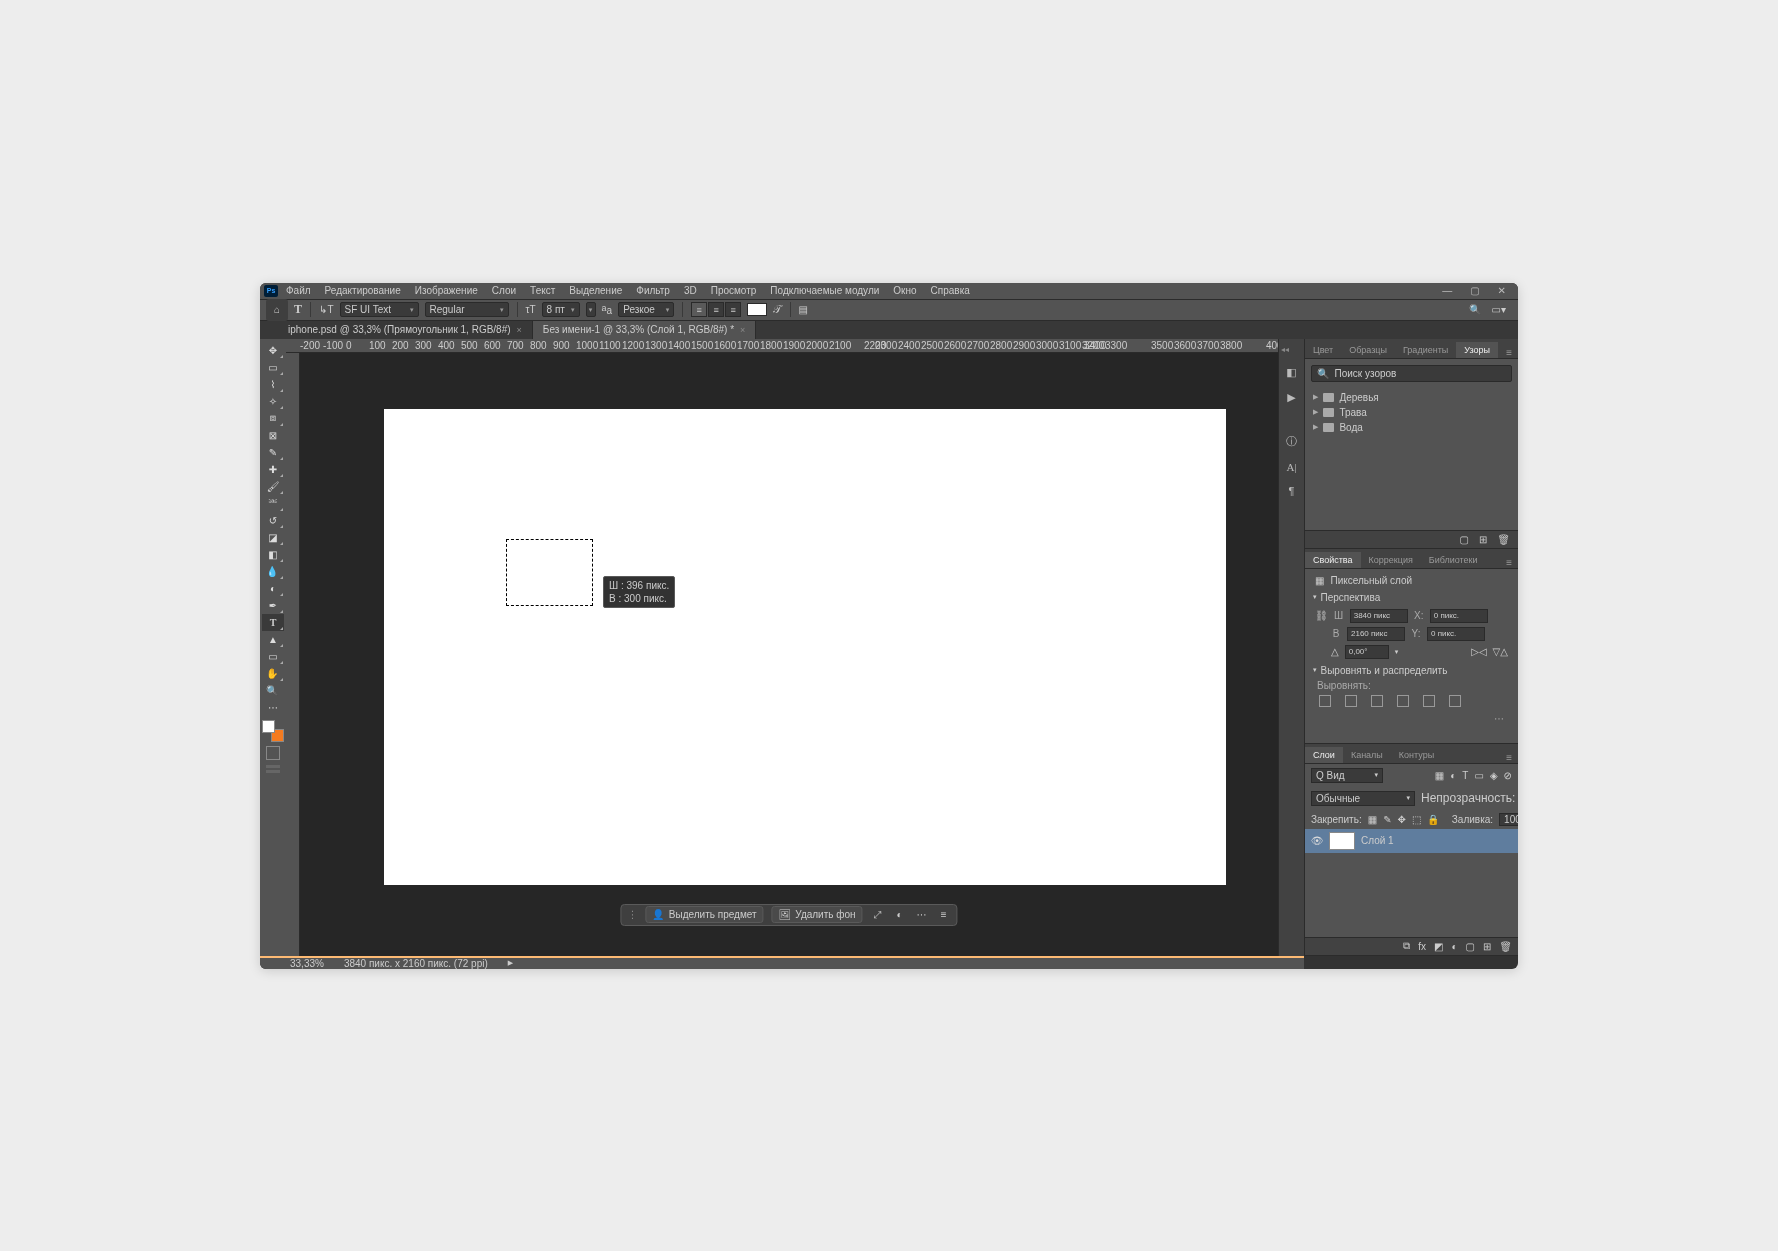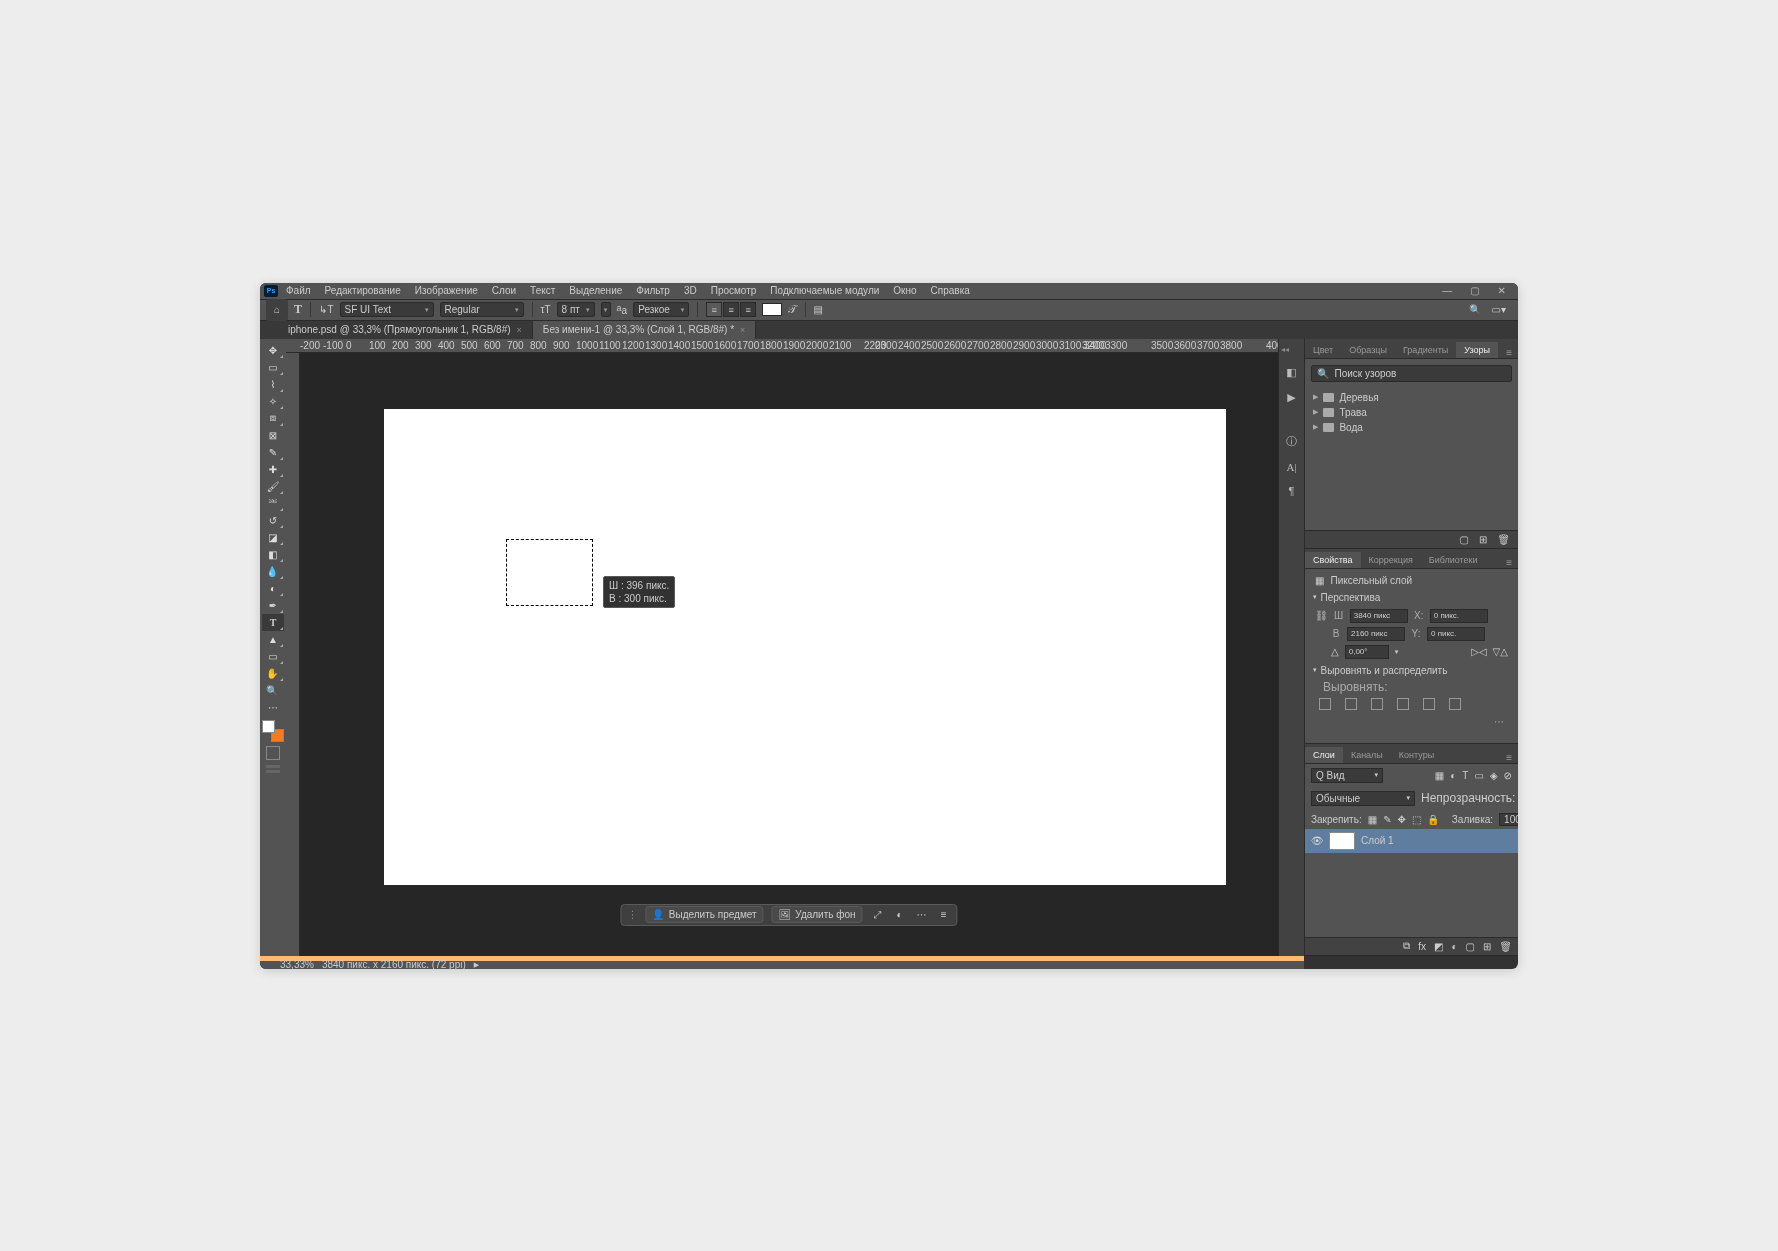--- a/index.html
+++ b/index.html
@@ -10,21 +10,21 @@
 .logo{width:14px;height:12px;background:#001e37;border-radius:2px;display:flex;align-items:center;justify-content:center;color:#36a0ff;font-weight:bold;font-size:7px}
 .menubar-item{padding:2px 6px;cursor:default}
 .winbtns{margin-left:auto;display:flex;gap:18px;padding-right:8px}
 .winbtns span{font-size:10px;color:#bbb}
 
 .optbar{height:22px;background:#535353;border-top:1px solid #2b2b2b;border-bottom:1px solid #2b2b2b;display:flex;align-items:center;padding:0 6px;gap:6px}
 .homebtn{width:22px;height:22px;display:flex;align-items:center;justify-content:center;background:#3f3f3f;border-radius:3px}
 .ticon{font-family:serif;font-size:12px;font-weight:bold}
 .sep{width:1px;height:15px;background:#393939;margin:0 2px}
 .dd{background:#3a3a3a;border:1px solid #2a2a2a;height:15px;display:flex;align-items:center;padding:0 4px;gap:4px;border-radius:2px}
-.dd.wide{width:94px}
+.dd.wide{width:79px}
 .dd.med{width:84px}
 .dd.sm{width:38px}
 .dd.xs{width:10px;justify-content:center}
 .dd .arr{margin-left:auto;font-size:7px;color:#999}
 .alignbtns{display:flex;gap:1px}
 .alignbtns div{width:16px;height:15px;border:1px solid #2a2a2a;background:#3a3a3a;display:flex;align-items:center;justify-content:center;font-size:9px}
 .alignbtns div.active{background:#5a5a5a}
 .swatch{width:20px;height:13px;background:#fff;border:1px solid #2a2a2a}
 .optright{margin-left:auto;display:flex;align-items:center;gap:10px;padding-right:6px}
 
@@ -83,21 +83,21 @@
 .layersctrl{padding:4px 6px;display:flex;align-items:center;gap:6px;font-size:9px}
 .layerdd{background:#3a3a3a;border:1px solid #2a2a2a;height:15px;padding:0 4px;display:flex;align-items:center;flex:1}
 .layerrow{display:flex;align-items:center;padding:3px 6px;gap:6px;background:#5f7d9e;height:24px}
 .eye{width:12px;height:12px;color:#ddd;display:flex;align-items:center;justify-content:center;font-size:10px}
 .thumb{width:26px;height:18px;background:#fff;border:1px solid #888}
 .lockrow{display:flex;align-items:center;gap:6px;padding:3px 6px;font-size:8px;color:#aaa}
 .lockrow .icns{display:flex;gap:6px;font-size:9px}
 .spacer{flex:1}
 .pfoot2{height:18px;border-top:1px solid #2b2b2b;background:#424242;display:flex;align-items:center;justify-content:flex-end;gap:8px;padding-right:6px;color:#999;font-size:9px}
 
-.status{position:absolute;bottom:0;left:0;right:214px;height:13px;background:#535353;border-top:5px solid #fdba74;display:flex;align-items:center;padding:0 20px;font-size:8px;color:#bbb;gap:8px}
+.status{position:absolute;bottom:0;left:0;right:214px;height:13px;background:#535353;border-top:2px solid #fdba74;display:flex;align-items:center;padding:0 30px;font-size:8px;color:#bbb;gap:20px}
 </style>
 </head>
 <body>
 
 <div class="app">
 
   <div class="menubar">
     <div class="logo">Ps</div>
     <div class="menubar-item">Файл</div>
     <div class="menubar-item">Редактирование</div>
@@ -369,21 +369,21 @@
             <div class="inp" style="width:44px">0,00°</div>
             <span class="arr" style="font-size:7px">▾</span>
           <span style="flex:1"></span>
           <span>▷◁</span>
           <span>▽△</span>
         </div>
         <div class="section">
             <span class="car">▾</span>
             <span>Выровнять и распределить</span>
           </div>
-        <div style="padding:0 18px;font-size:12px;color:#aaa">Выровнять:</div>
+        <div style="padding:0 12px;font-size:10px;color:#aaa">Выровнять:</div>
         <div class="alignicons">
           <div></div>
           <div></div>
           <div></div>
           <div></div>
           <div></div>
           <div></div>
         </div>
         <div style="text-align:right;padding:2px 14px;color:#aaa">⋯</div>
       </div>

